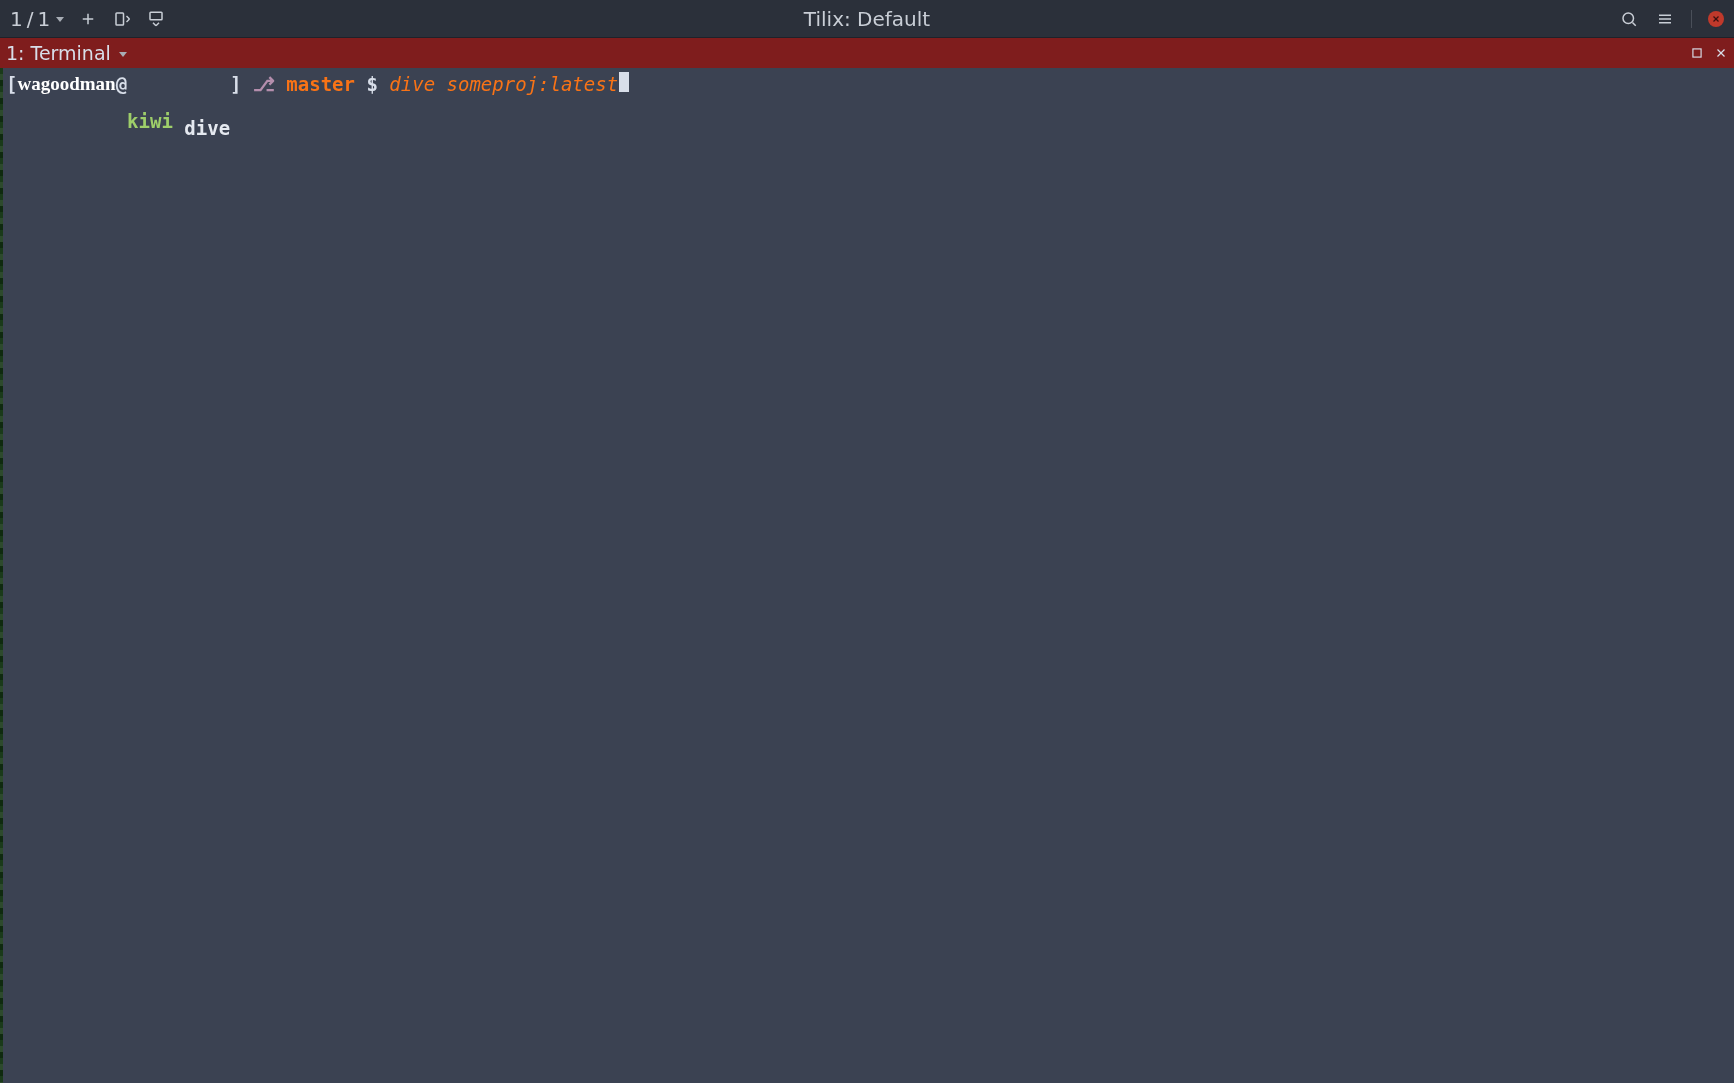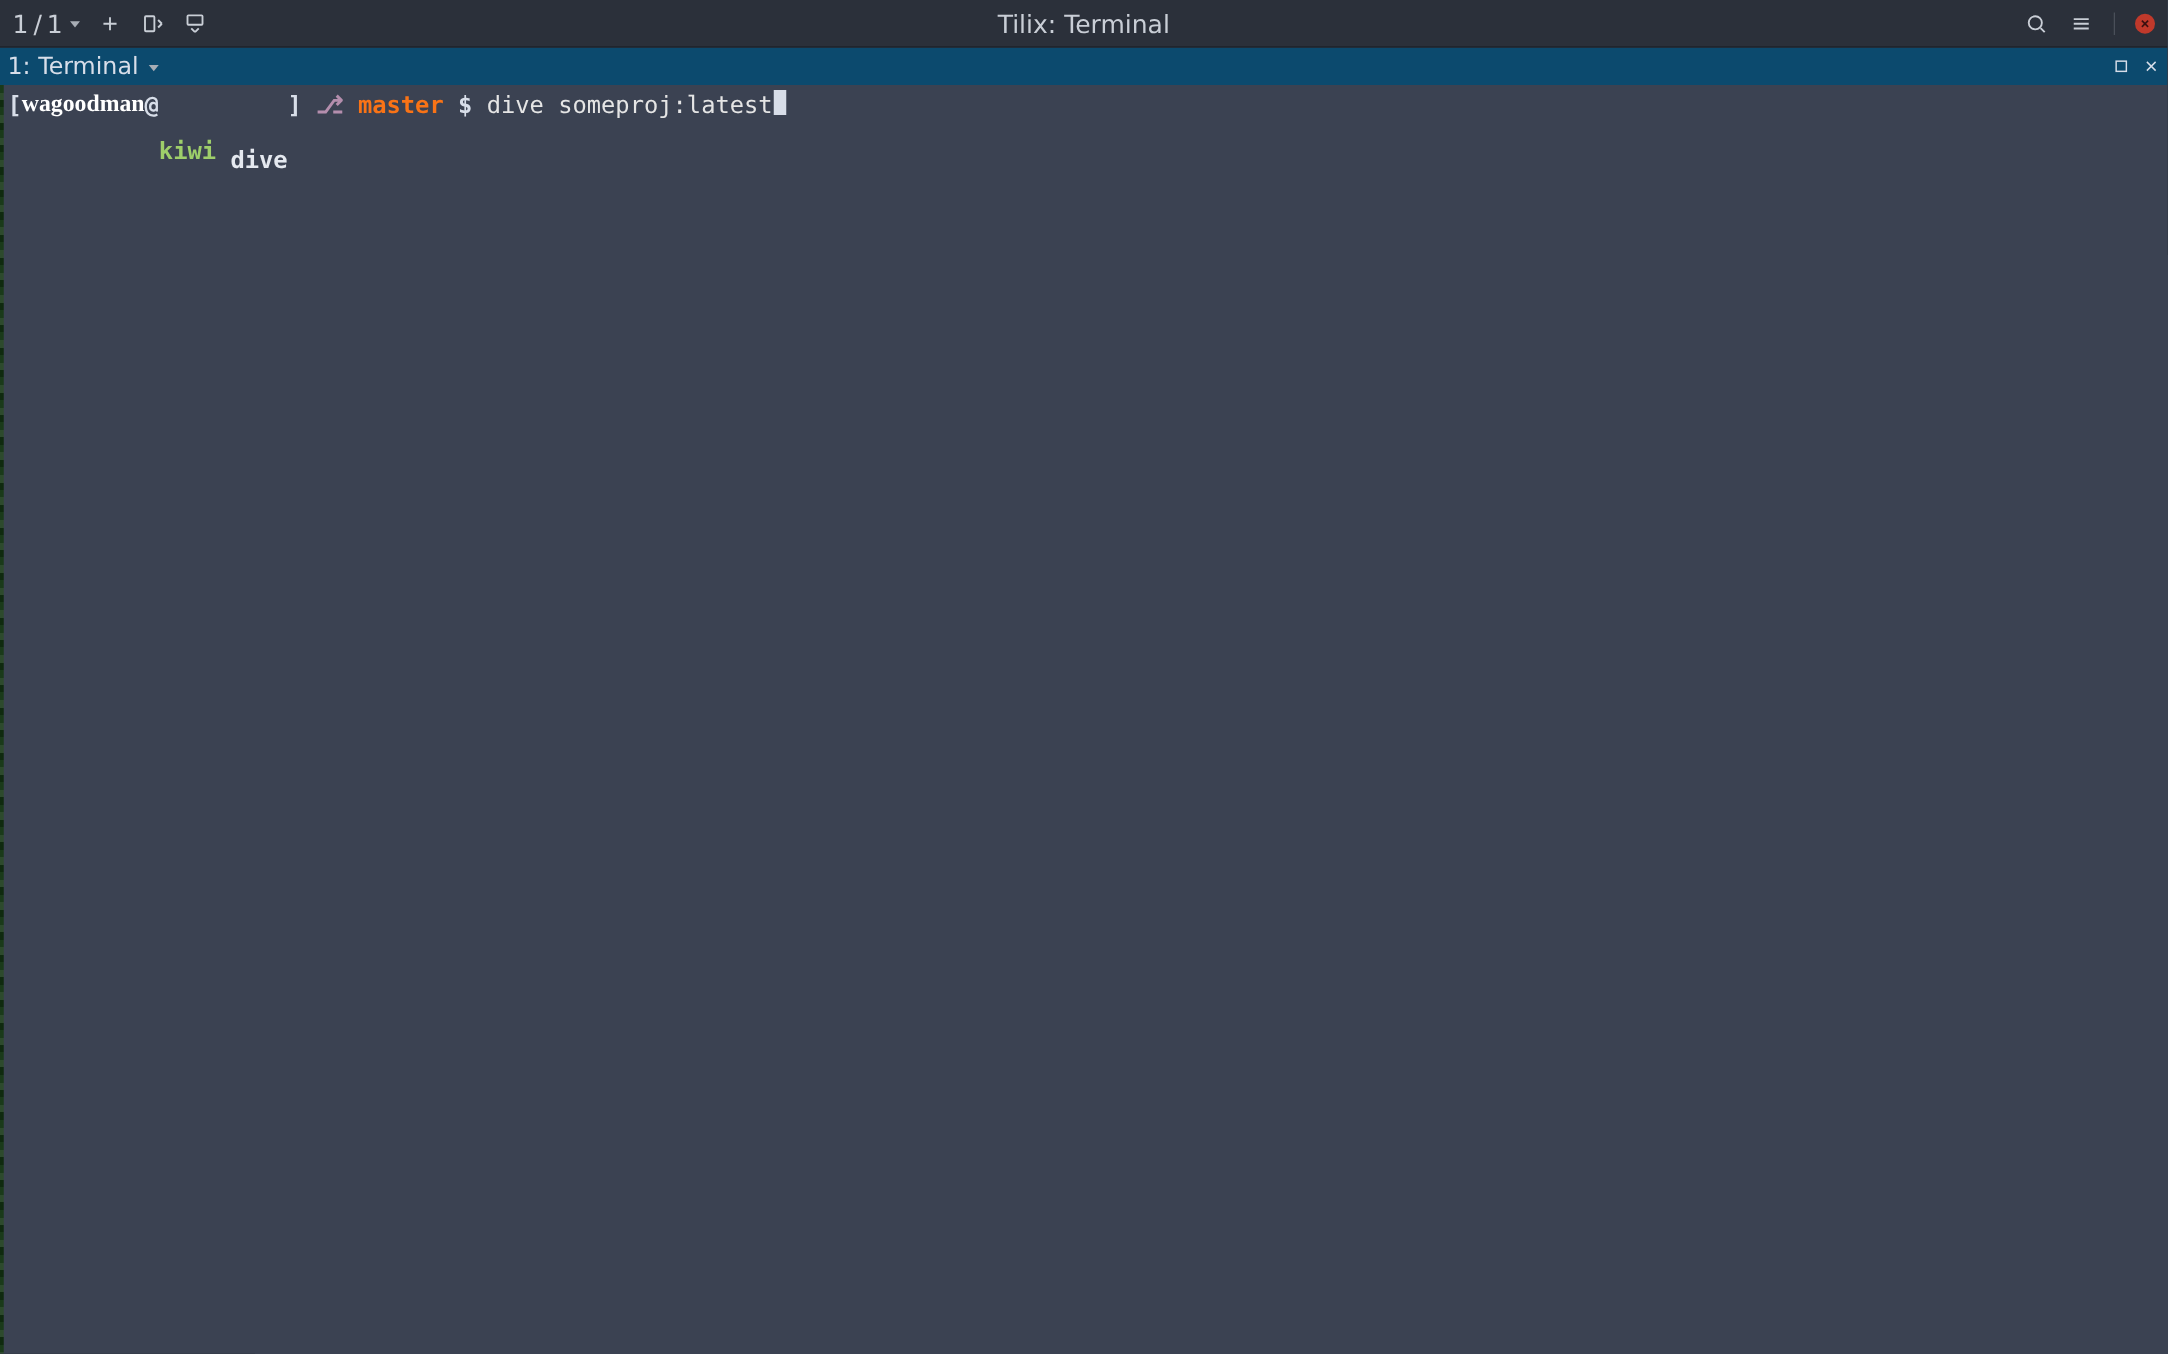--- a/index.html
+++ b/index.html
@@ -86,21 +86,21 @@
       align-items: center;
       justify-content: center;
     }
     .close-dot svg {
       width: 10px;
       height: 10px;
     }
     
     .tab-bar {
       height: 30px;
-      background: #0c4a6e;
+      background: #7f1d1d;
       display: flex;
       align-items: center;
       padding: 0 6px;
       justify-content: space-between;
     }
     .tab-label {
       color: #d8dee9;
       font-size: 19px;
       display: flex;
       align-items: center;
@@ -149,21 +149,21 @@
       font-weight: bold;
     }
     .c-bracket { color: #d8dee9; }
     .c-user   { color: #ffffff; font-family: Liberation Serif, serif; }
     .c-at     { color: #d8dee9; }
     .c-host   { color: #9ece6a; margin-top: 37px; }
     .c-dir    { color: #e5e9f0; margin-top: 44px; }
     .c-branch-icon { color: #b48ead; }
     .c-branch { color: #f97316; }
     .c-dollar { color: #d8dee9; }
-    .c-cmd    { color: #e5e5e5; font-weight: normal; }
+    .c-cmd    { color: #f97316; font-weight: normal; font-style: italic; }
     .cursor-block {
       display: inline-block;
       width: 10px;
       height: 20px;
       background: #d8dee9;
       vertical-align: text-bottom;
       margin-left: 1px;
     }
   </style>
 </head>
@@ -192,21 +192,21 @@
     </div>
     <div class="icon-btn">
       <svg viewBox="0 0 24 24" fill="none" stroke="currentColor" stroke-width="2">
         <rect x="4" y="3" width="16" height="10" rx="1"></rect>
         <line x1="8" y1="17" x2="12" y2="21"></line>
           <line x1="12" y1="21" x2="16" y2="17"></line>
       </svg>
     </div>
   </div>
 
-  <div class="window-title">Tilix: Terminal</div>
+  <div class="window-title">Tilix: Default</div>
 
   <div class="toolbar-right">
     <div class="icon-btn">
       <svg viewBox="0 0 24 24" fill="none" stroke="currentColor" stroke-width="2">
         <circle cx="11" cy="11" r="7"></circle>
           <line x1="21" y1="21" x2="16.65" y2="16.65"></line>
       </svg>
     </div>
     <div class="icon-btn">
       <svg viewBox="0 0 24 24" fill="none" stroke="currentColor" stroke-width="2">

